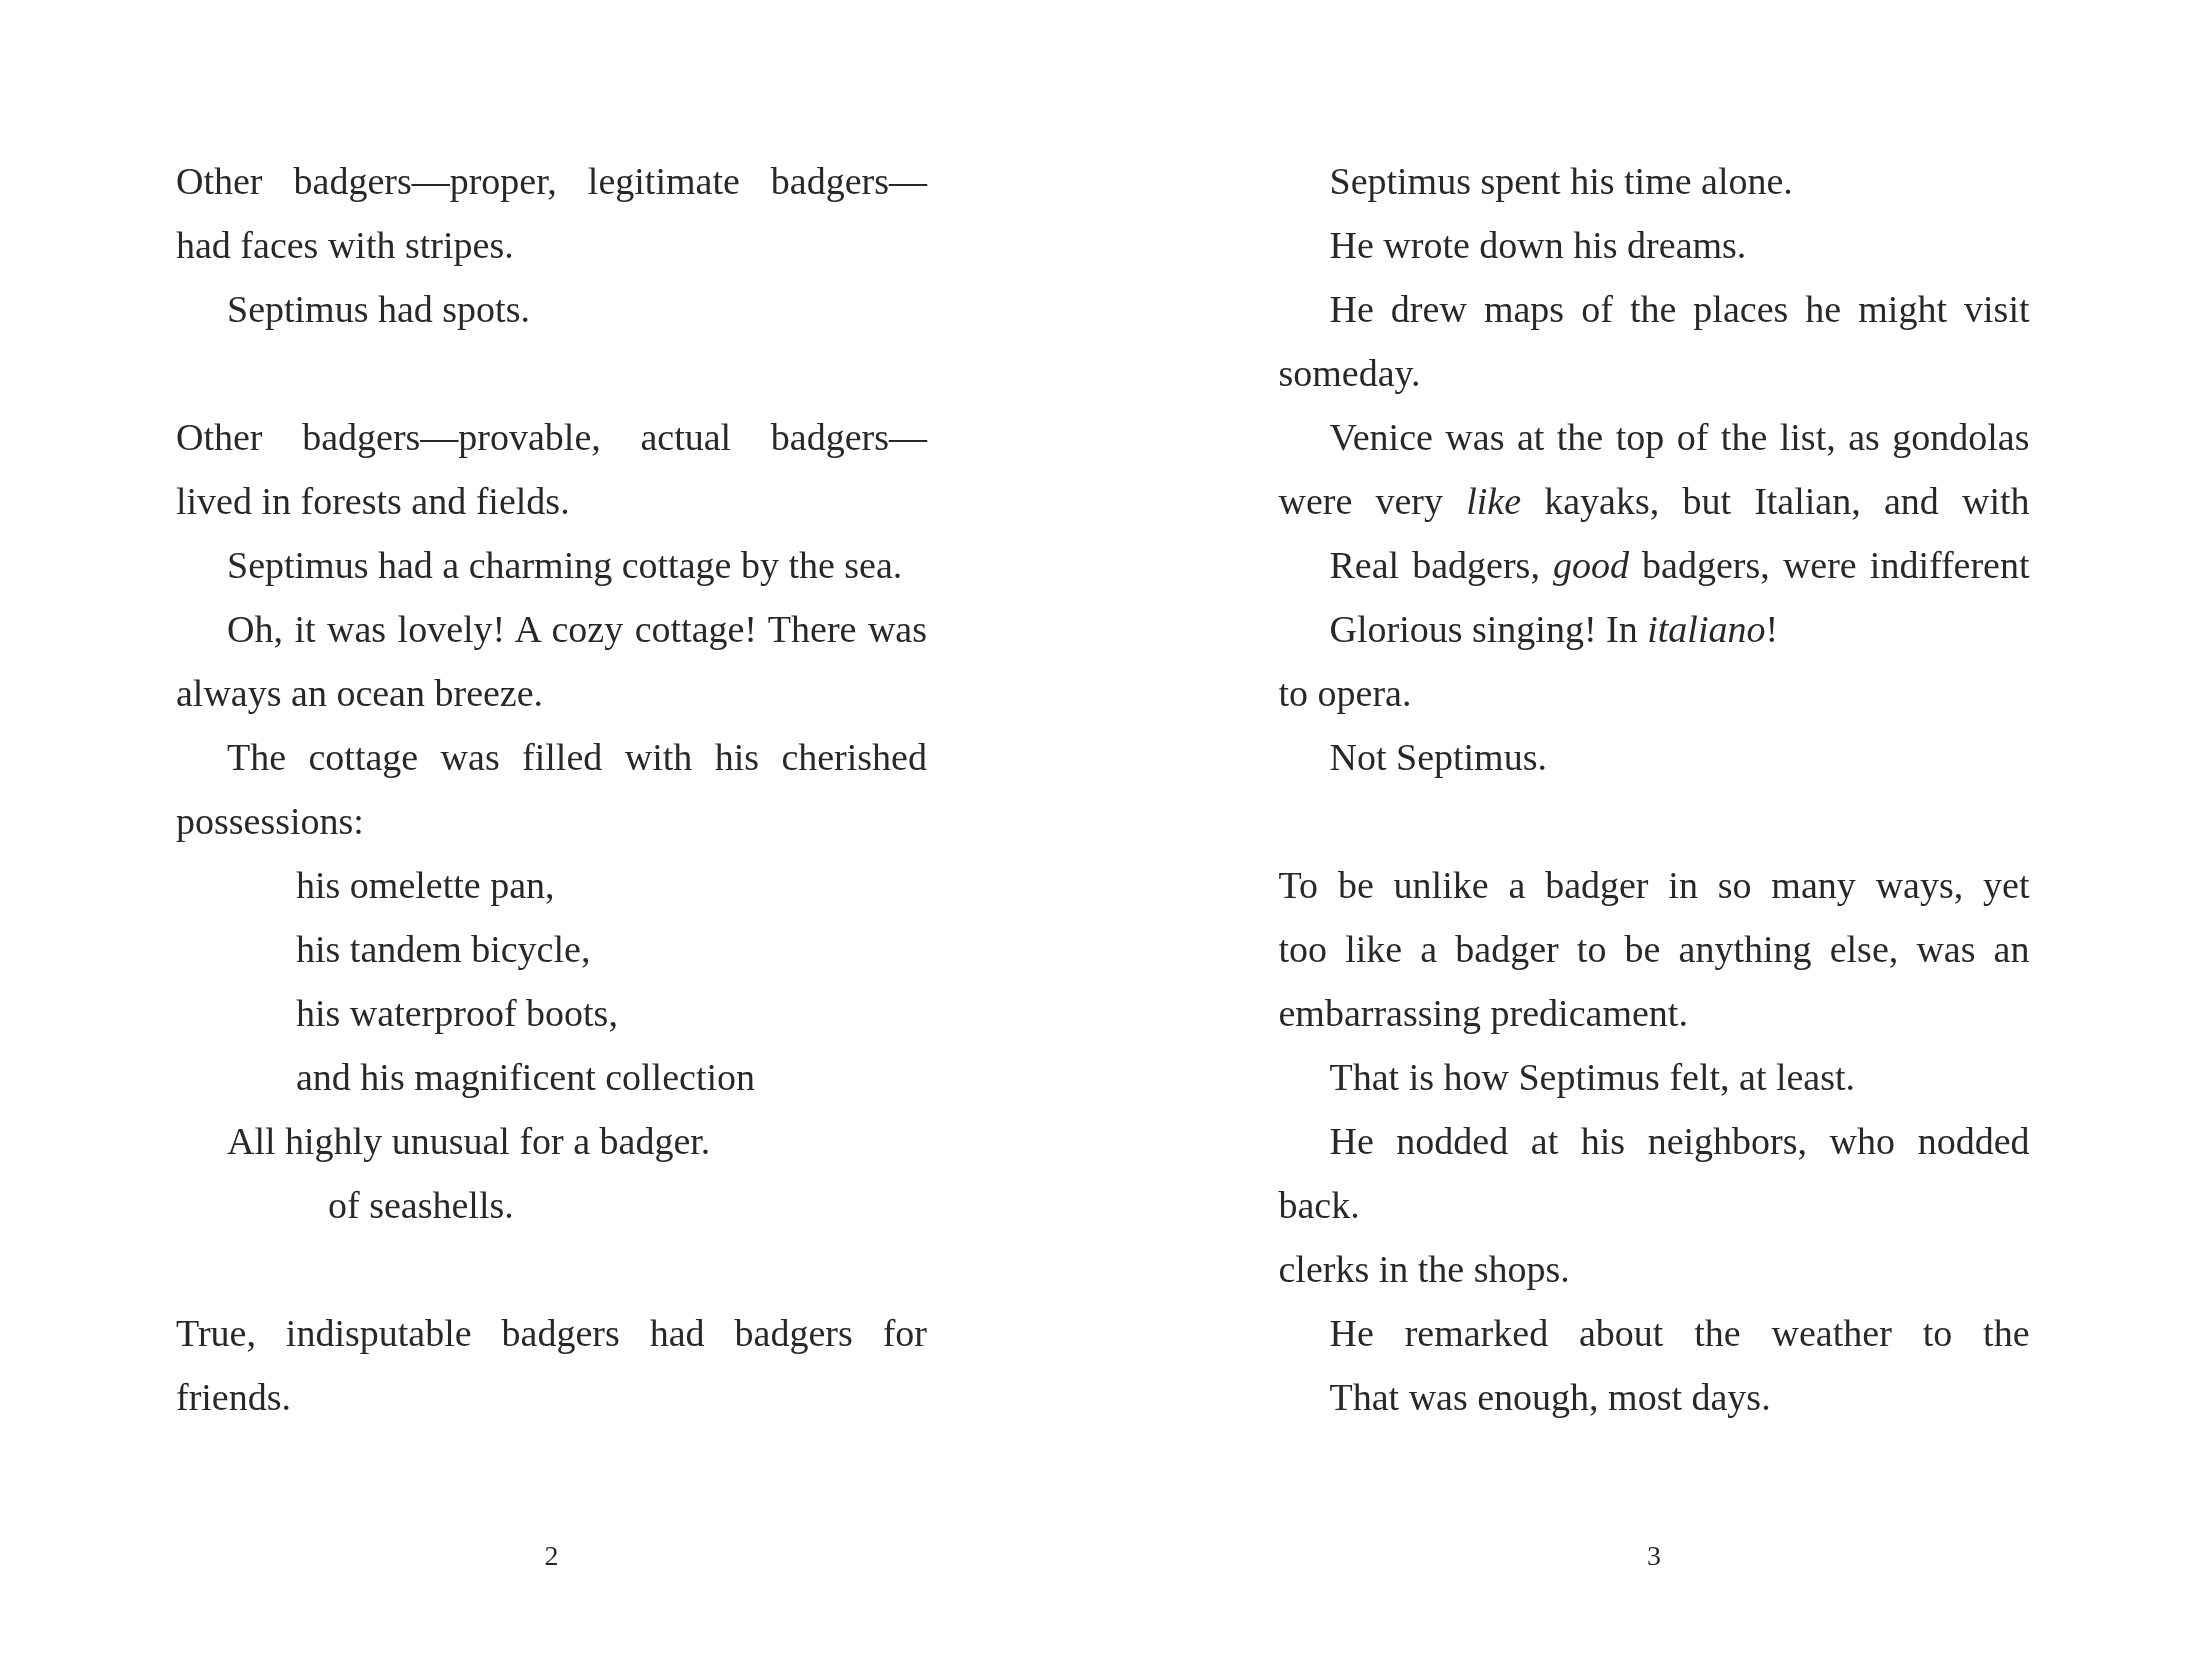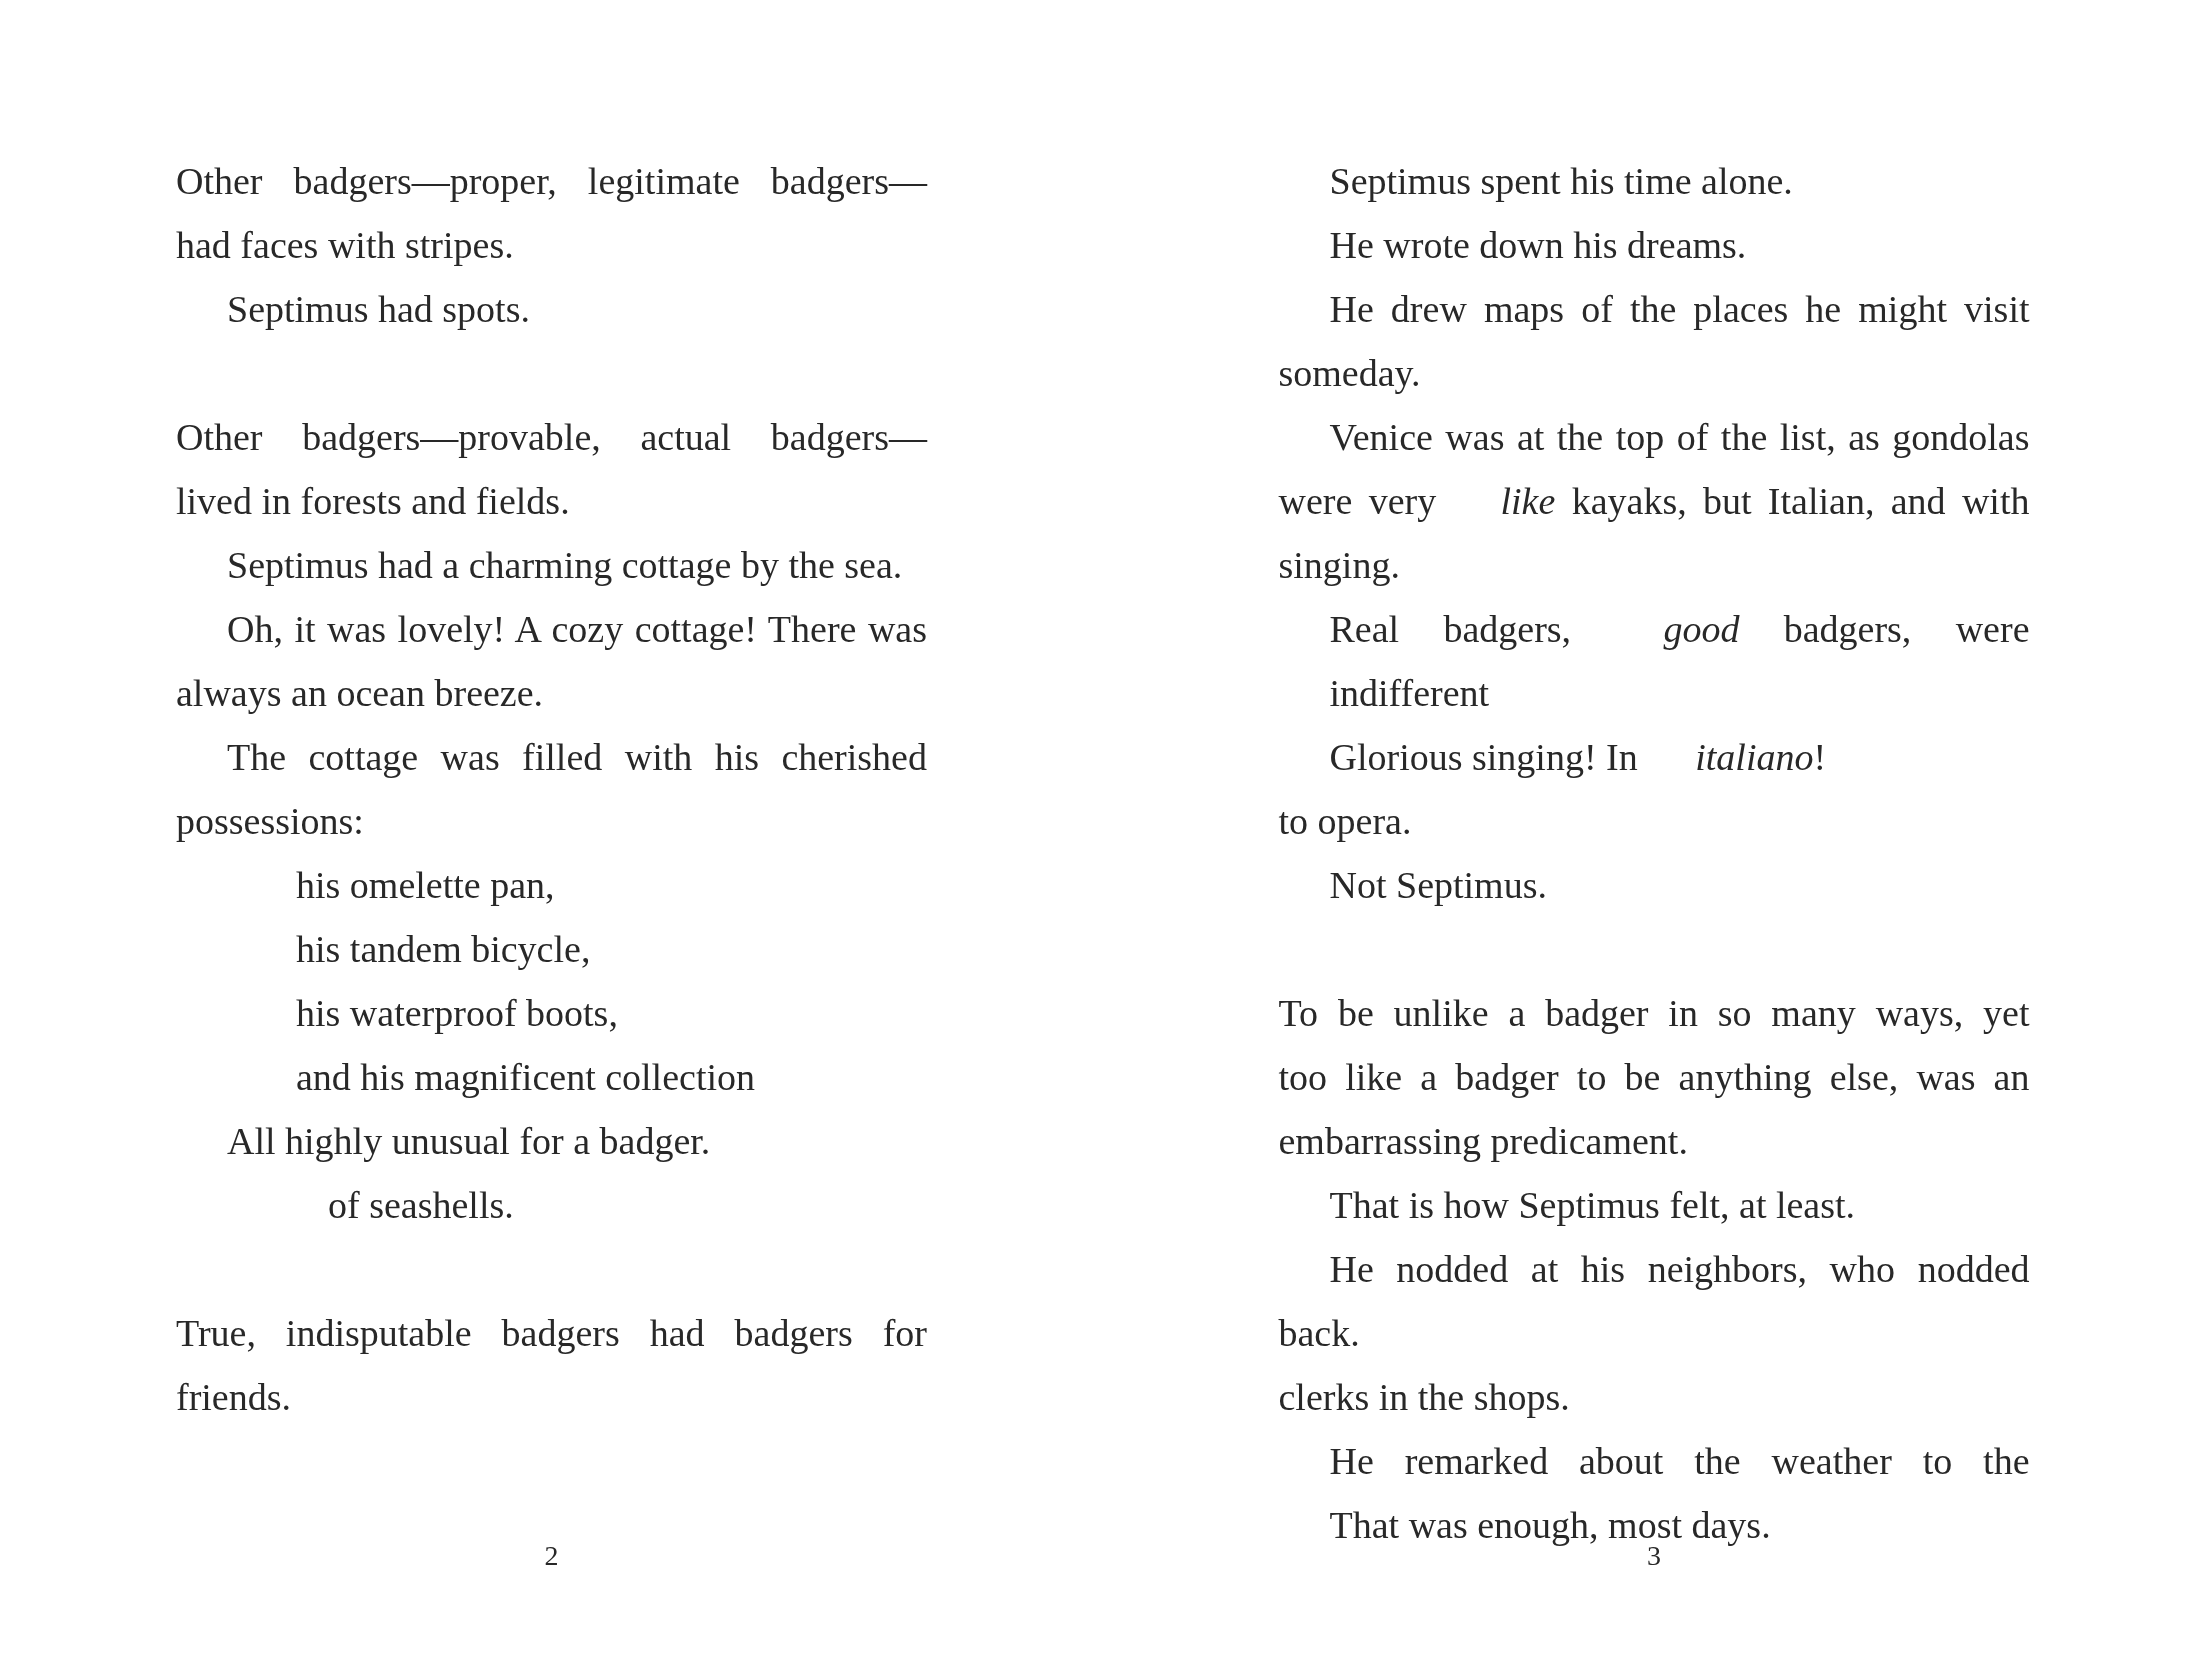--- a/index.html
+++ b/index.html
@@ -44,21 +44,21 @@
   .gap { height: 64px; }
   .page-number {
     position: absolute;
     top: 1538px;
     left: 176px;
     width: 751px;
     text-align: center;
     font-size: 28px;
     line-height: 36px;
   }
-  em { font-style: italic; margin-left: 48px; }
+  em { font-style: italic; }
 </style>
 </head>
 <body style="color: rgb(40, 40, 40); background: rgb(255, 255, 255);">
 
 <div class="spread">
   <section class="page">
     <div class="text-block">
         <div class="line ind-none just"><span>Other badgers—proper, legitimate badgers—</span></div>
         <div class="line ind-none nowrap"><span>had faces with stripes.</span></div>
         <div class="line ind-para nowrap"><span>Septimus had spots.</span></div>
@@ -83,21 +83,20 @@
     <div class="page-number">2</div>
   </section>
   <section class="page">
     <div class="text-block">
         <div class="line ind-para nowrap"><span>Septimus spent his time alone.</span></div>
         <div class="line ind-para nowrap"><span>He wrote down his dreams.</span></div>
         <div class="line ind-para just"><span>He drew maps of the places he might visit</span></div>
         <div class="line ind-none nowrap"><span>someday.</span></div>
         <div class="line ind-para just"><span>Venice was at the top of the list, as gondolas</span></div>
         <div class="line ind-none just"><span>were very </span><em>like</em><span> kayaks, but Italian, and with</span></div>
-        <div class="line ind-none nowrap"><span>singing.</span></div>
         <div class="line ind-para just"><span>Real badgers, </span><em>good</em><span> badgers, were indifferent</span></div>
         <div class="line ind-para nowrap"><span>Glorious singing! In </span><em>italiano</em><span>!</span></div>
         <div class="line ind-none nowrap"><span>to opera.</span></div>
         <div class="line ind-para nowrap"><span>Not Septimus.</span></div>
         <div class="gap"></div>
         <div class="line ind-none just"><span>To be unlike a badger in so many ways, yet</span></div>
         <div class="line ind-none just"><span>too like a badger to be anything else, was an</span></div>
         <div class="line ind-none nowrap"><span>embarrassing predicament.</span></div>
         <div class="line ind-para nowrap"><span>That is how Septimus felt, at least.</span></div>
         <div class="line ind-para just"><span>He nodded at his neighbors, who nodded</span></div>

